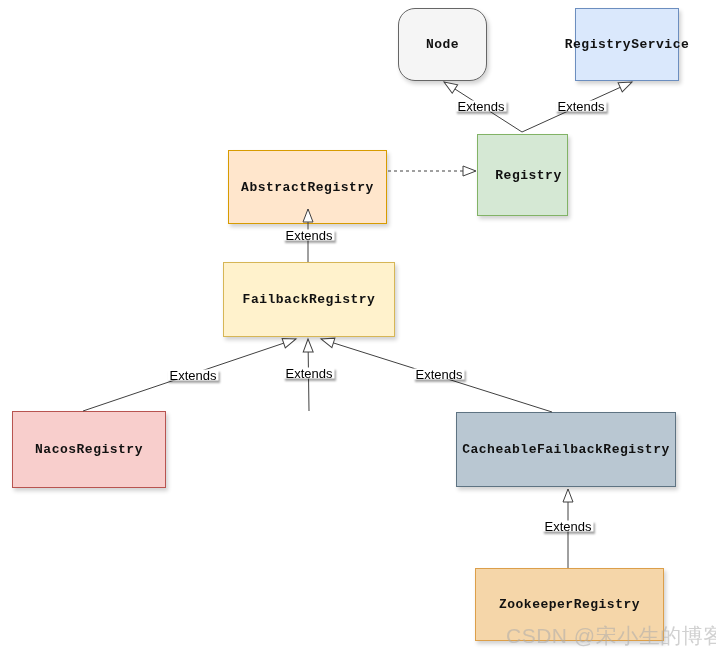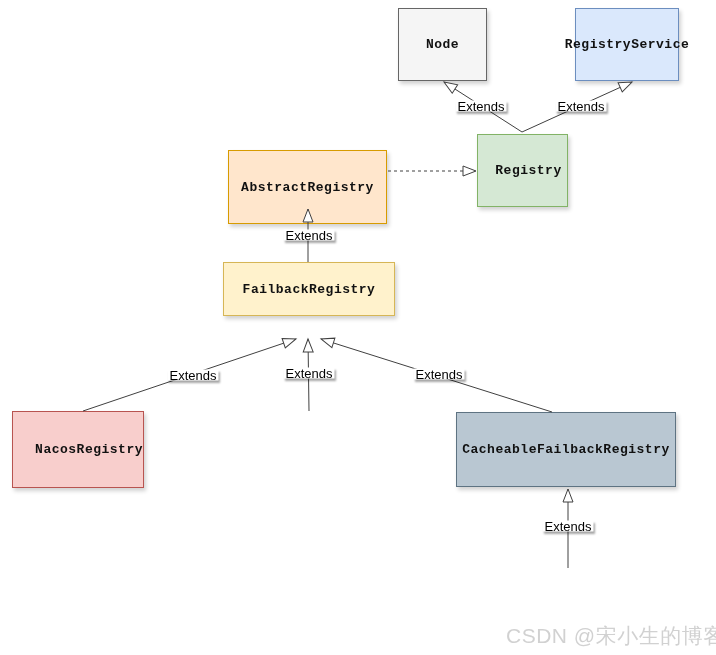--- a/index.html
+++ b/index.html
@@ -61,49 +61,52 @@
     color:rgba(172,172,172,0.55);
     white-space:nowrap;
     letter-spacing:.5px;
   }
 </style>
 </head>
 <body>
 
 <div id="canvas">
 
-  <div class="uml-box" style="left: 398px; top: 8px; width: 89px; height: 73px; background: rgb(245, 245, 245); border-color: rgb(102, 102, 102);">
+  <div class="uml-box" style="left: 398px; top: 8px; width: 89px; height: 73px; background: rgb(245, 245, 245); border-color: rgb(102, 102, 102); border-radius: 17px;">
     <span class="class-label">Node</span>
   </div>
 
   <div class="uml-box" style="left: 575px; top: 8px; width: 104px; height: 73px; background: rgb(218, 232, 252); border-color: rgb(108, 142, 191);">
     <span class="class-label">RegistryService</span>
   </div>
 
   <div class="uml-box" style="left: 228px; top: 150px; width: 159px; height: 74px; background: rgb(255, 230, 204); border-color: rgb(215, 155, 0);">
     <span class="class-label">AbstractRegistry</span>
   </div>
 
-  <div class="uml-box" style="left: 477px; top: 134px; width: 91px; height: 73px; background: rgb(213, 232, 212); border-color: rgb(130, 179, 102); padding-left: 12px;">
+  <div class="uml-box" style="left: 477px; top: 134px; width: 91px; height: 82px; background: rgb(213, 232, 212); border-color: rgb(130, 179, 102); padding-left: 12px;">
     <span class="class-label">Registry</span>
   </div>
 
-  <div class="uml-box" style="left: 223px; top: 262px; width: 172px; height: 54px; background: rgb(255, 242, 204); border-color: rgb(214, 182, 86);">
+  <div class="uml-box" style="left: 223px; top: 262px; width: 172px; height: 75px; background: rgb(255, 242, 204); border-color: rgb(214, 182, 86);">
     <span class="class-label">FailbackRegistry</span>
   </div>
 
-  <div class="uml-box" style="left: 12px; top: 411px; width: 132px; height: 77px; background: rgb(248, 206, 204); border-color: rgb(184, 84, 80); justify-content: flex-end;">
+  <div class="uml-box" style="left: 12px; top: 411px; width: 154px; height: 77px; background: rgb(248, 206, 204); border-color: rgb(184, 84, 80);">
     <span class="class-label">NacosRegistry</span>
   </div>
 
 
   <div class="uml-box" style="left: 456px; top: 412px; width: 220px; height: 75px; background: rgb(185, 199, 210); border-color: rgb(94, 115, 130);">
     <span class="class-label">CacheableFailbackRegistry</span>
   </div>
 
+  <div class="uml-box" style="left: 475px; top: 568px; width: 189px; height: 73px; background: rgb(245, 214, 169); border-color: rgb(220, 159, 74);">
+    <span class="class-label">ZookeeperRegistry</span>
+  </div>
 
   <svg id="edge-layer" width="716" height="655" viewBox="0 0 716 655" xmlns="http://www.w3.org/2000/svg">
     <defs>
       <marker id="tri" markerUnits="userSpaceOnUse" markerWidth="16" markerHeight="12" refX="14" refY="6" orient="auto">
         <path d="M1,1 L14,6 L1,11 Z" fill="#ffffff" stroke="#404040" stroke-width="1"></path>
       </marker>
     </defs>
 
     <line x1="522" y1="132" x2="444" y2="82" marker-end="url(#tri)"></line>
 

